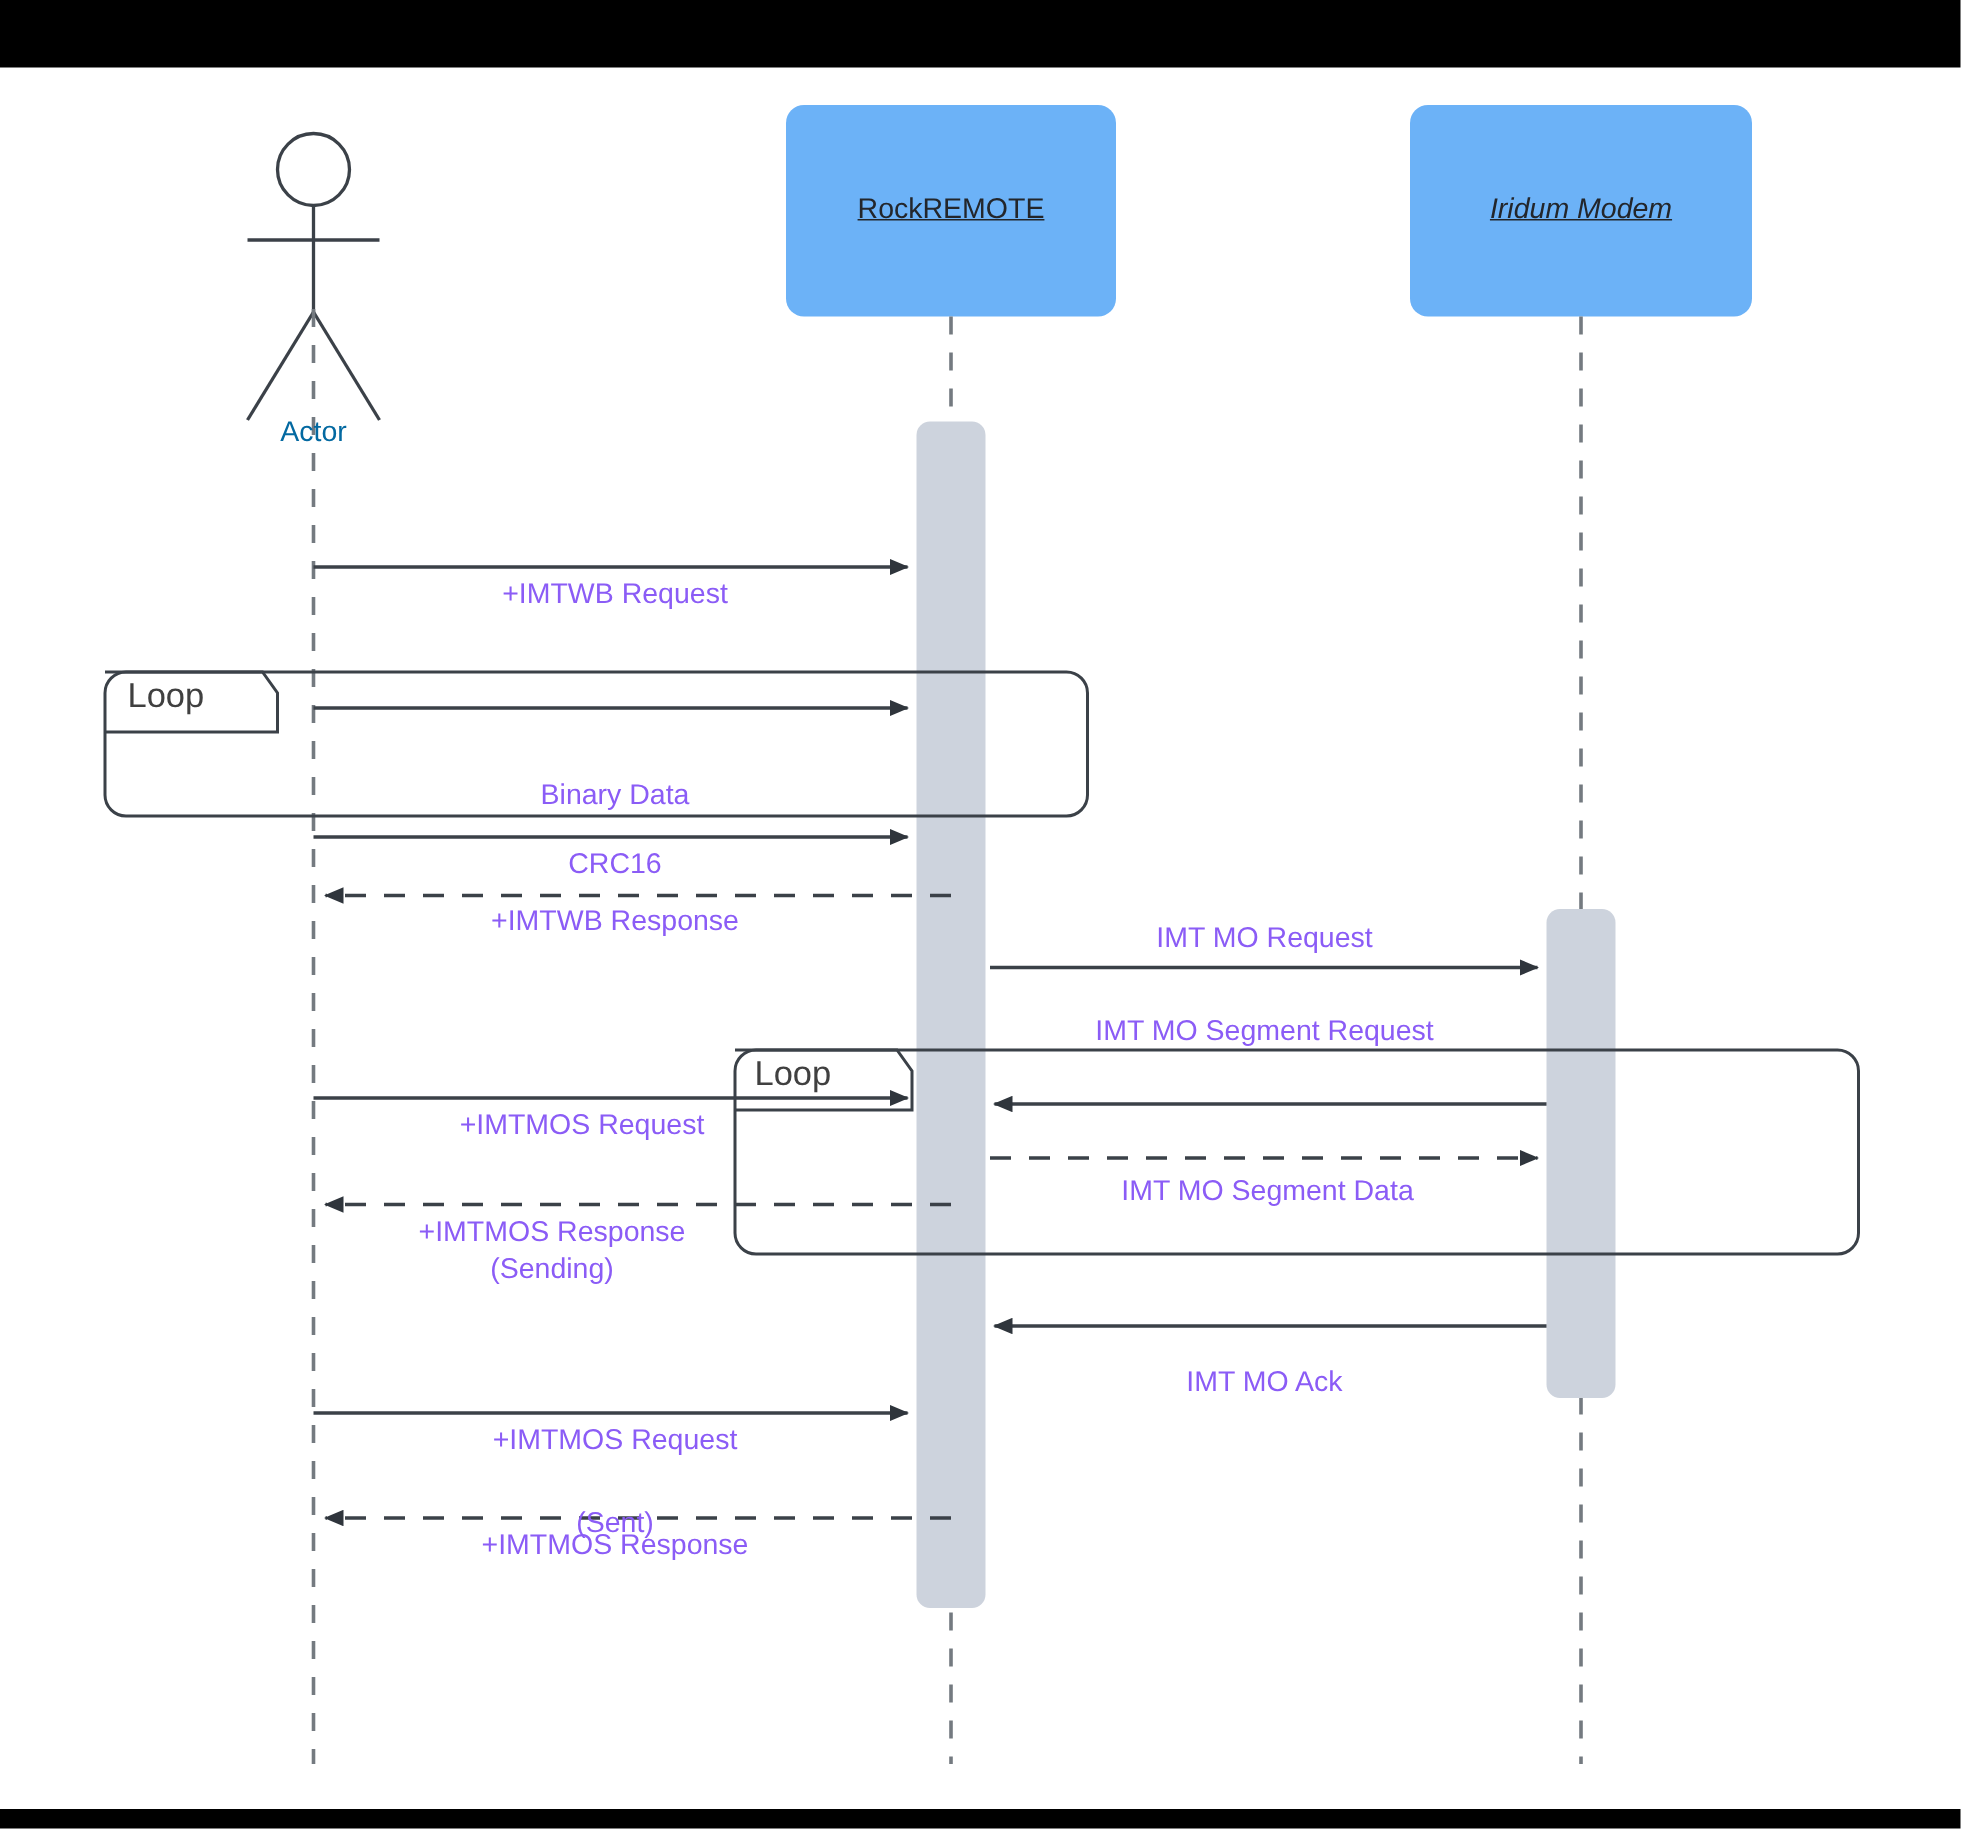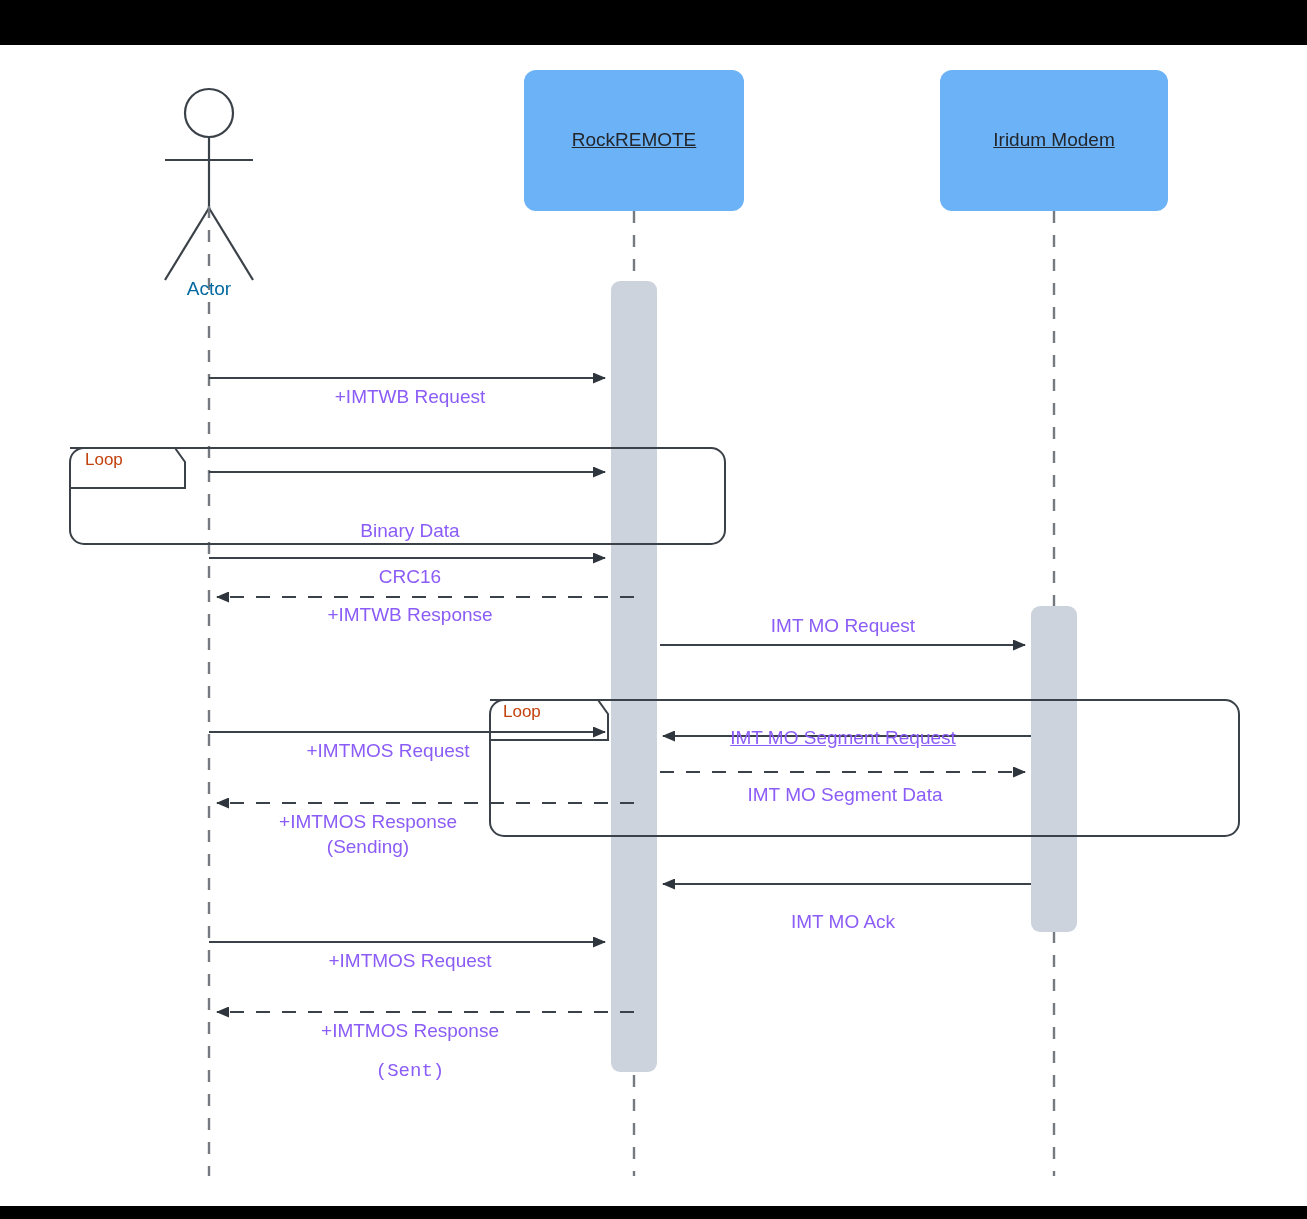--- a/index.html
+++ b/index.html
@@ -34,22 +34,22 @@
   }
   .actorlbl{
     position:absolute;
     color:#0369a1;
     font-size:19px;
     transform:translateX(-50%);
     white-space:nowrap;
   }
   .frag-label{
     position:absolute;
-    color:#c2410c;
-    font-size:17px;
+    color:#404040;
+    font-size:23px;
     white-space:nowrap;
     text-align:center;
   }
 </style>
 </head>
 <body>
 
 <div id="canvas">
 
   <div class="bar-top"></div>
@@ -107,35 +107,35 @@
       <line x1="660" y1="772" x2="1025" y2="772" stroke-dasharray="14 12" marker-end="url(#ah)"></line>
       <line x1="209" y1="732" x2="605" y2="732" marker-end="url(#ah)"></line>
       <line x1="634" y1="803" x2="217" y2="803" stroke-dasharray="14 12" marker-end="url(#ah)"></line>
       <line x1="1031" y1="884" x2="663" y2="884" marker-end="url(#ah)"></line>
       <line x1="209" y1="942" x2="605" y2="942" marker-end="url(#ah)"></line>
       <line x1="634" y1="1012" x2="217" y2="1012" stroke-dasharray="14 12" marker-end="url(#ah)"></line>
     </g>
   </svg>
 
   <div class="headname" style="left:634px;top:129px;">RockREMOTE</div>
-  <div class="headname" style="left:1054px;top:129px;">Iridum Modem</div>
+  <div class="headname" style="left:1054px;top:129px;font-style:italic;">Iridum Modem</div>
   <div class="actorlbl" style="left:209px;top:278px;">Actor</div>
 
   <div class="frag-label" style="left:85px;top:450px;">Loop</div>
   <div class="frag-label" style="left:503px;top:702px;">Loop</div>
 
   <div class="lbl c" style="left:410px;top:385px;">+IMTWB Request</div>
   <div class="lbl c" style="left:410px;top:479px;margin-top:40px;">Binary Data</div>
   <div class="lbl c" style="left:410px;top:565px;">CRC16</div>
   <div class="lbl c" style="left:410px;top:603px;">+IMTWB Response</div>
   <div class="lbl c" style="left:843px;top:614px;">IMT MO Request</div>
-  <div class="lbl c" style="left:843px;top:726px;text-decoration:underline;">IMT MO Segment Request</div>
+  <div class="lbl c" style="left:843px;top:676px;">IMT MO Segment Request</div>
   <div class="lbl c" style="left:845px;top:783px;">IMT MO Segment Data</div>
   <div class="lbl c" style="left:388px;top:739px;">+IMTMOS Request</div>
   <div class="lbl c" style="left:368px;top:810px;">+IMTMOS Response</div>
   <div class="lbl c" style="left:368px;top:835px;">(Sending)</div>
   <div class="lbl c" style="left:843px;top:890px;margin-top:20px;">IMT MO Ack</div>
   <div class="lbl c" style="left:410px;top:949px;">+IMTMOS Request</div>
   <div class="lbl c" style="left:410px;top:1019px;">+IMTMOS Response</div>
-  <div class="lbl c" style="left:410px;top:1060px;font-family:Liberation Mono, monospace;">(Sent)</div>
+  <div class="lbl c" style="left:410px;top:1004px;">(Sent)</div>
 
   <div class="bar-bottom"></div>
 </div>
 
 </body></html>

